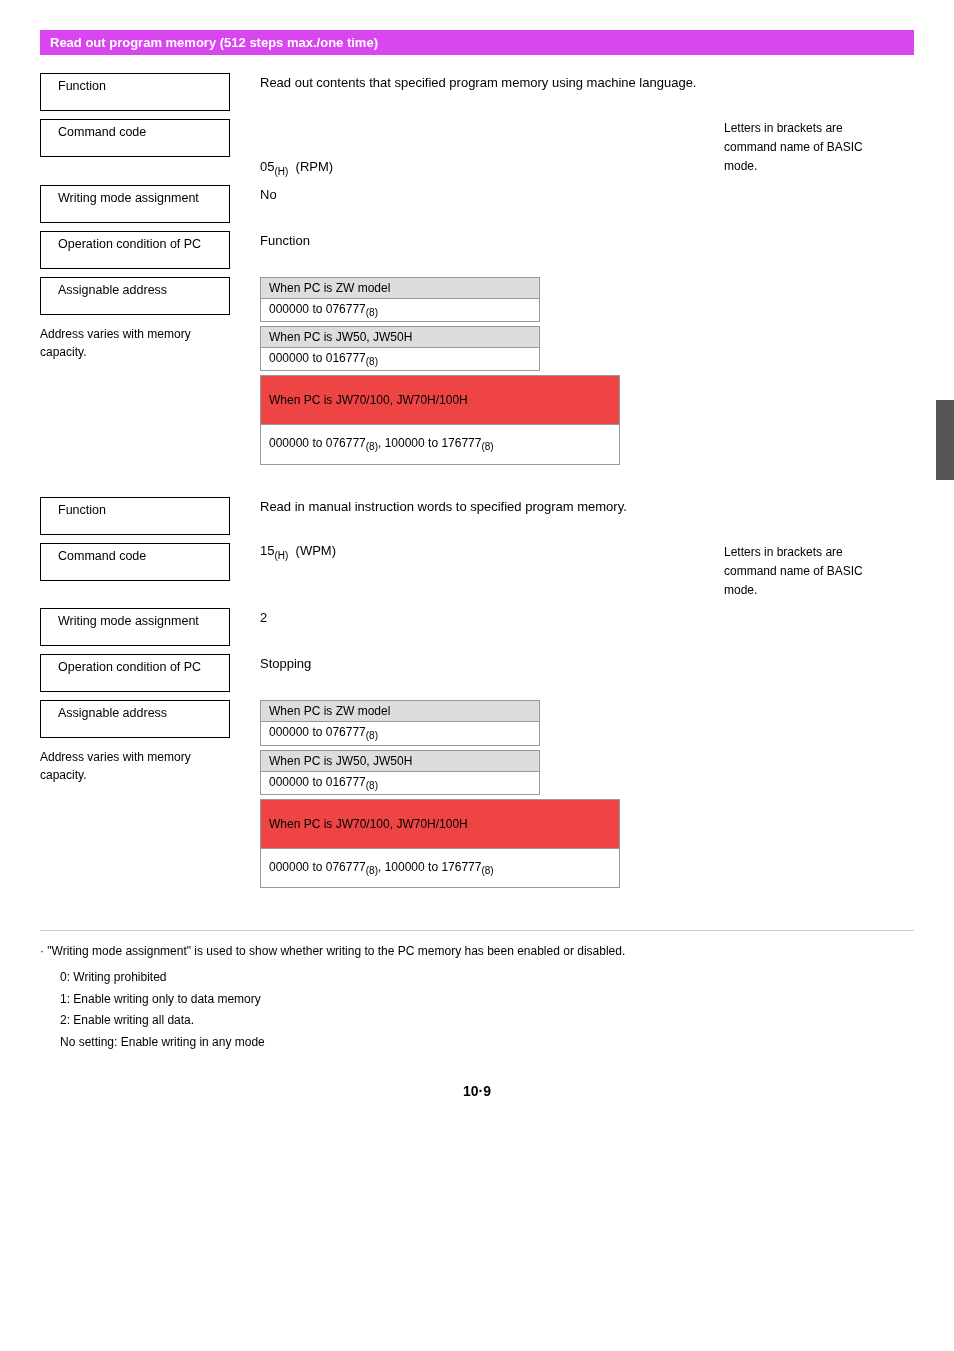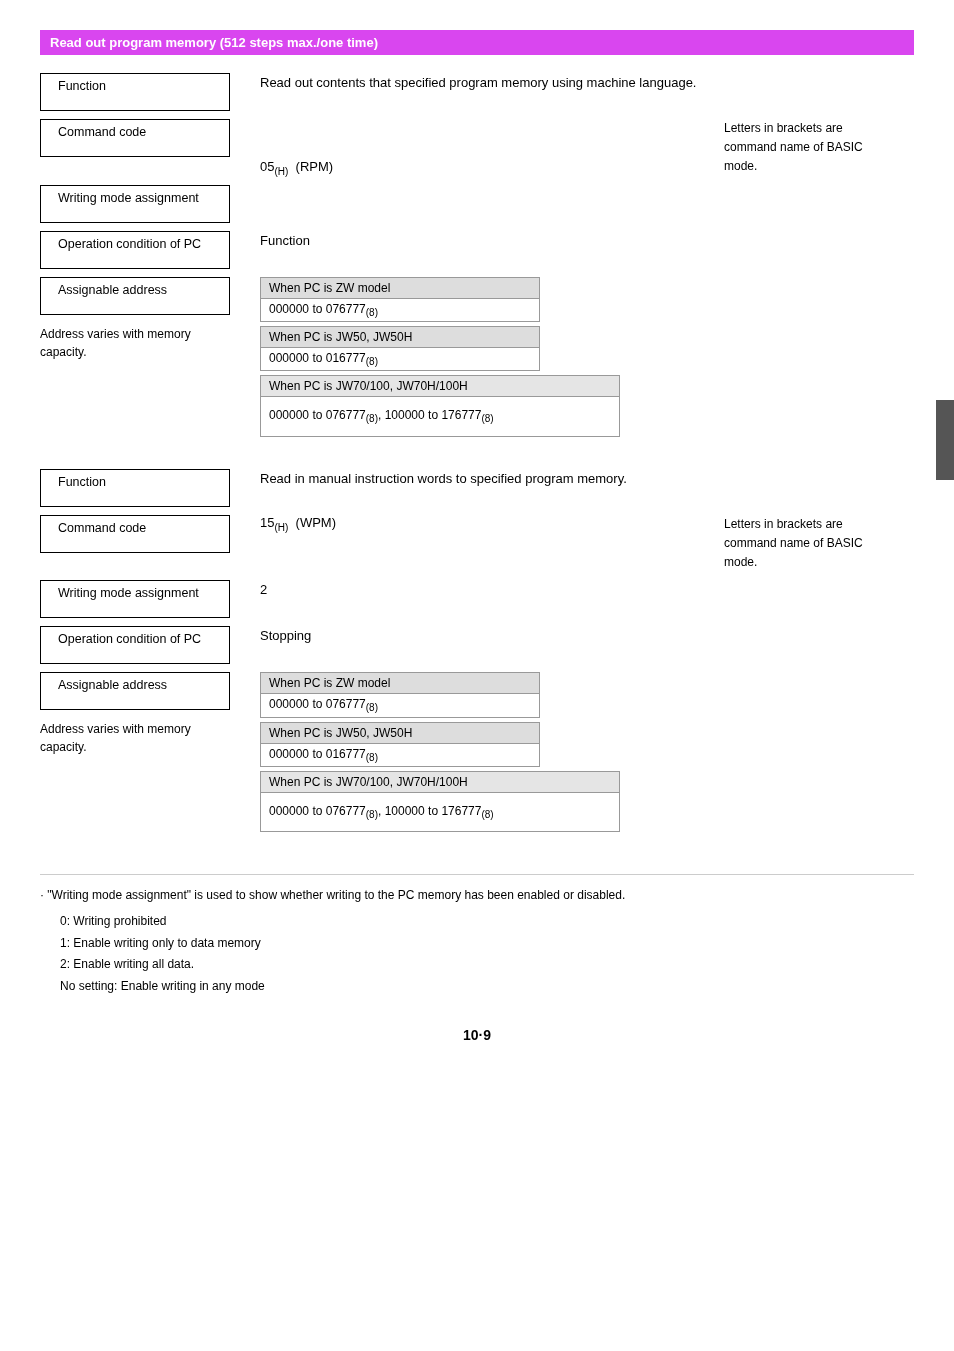--- a/index.html
+++ b/index.html
@@ -95,22 +95,22 @@
       padding: 3px 8px;
       font-size: 12px;
     }
 
     .addr-group-wide {
       border: 1px solid #999;
       margin-bottom: 2px;
     }
 
     .addr-header-wide {
-      background: #e5e5e5;
-      padding: 3px 8px;
+      background: #ef4444;
+      padding: 17px 8px;
       font-size: 12px;
       border-bottom: 1px solid #999;
     }
 
     .addr-value-wide {
       padding: 11px 8px;
       font-size: 12px;
     }
 
     sub {
@@ -175,20 +175,23 @@
           <span>Letters in brackets are</span><br>
           <span>command name of BASIC</span><br>
           <span>mode.</span>
         </div>
       </div>
     </div>
 
     <div class="row">
       <div class="row-label">
         <span class="label-box">Writing mode assignment</span>
+      </div>
+      <div class="row-value">
+        <span>No</span>
       </div>
     </div>
 
     <div class="row">
       <div class="row-label">
         <span class="label-box">Operation condition of PC</span>
       </div>
       <div class="row-value">
         <span>Function</span>
       </div>

